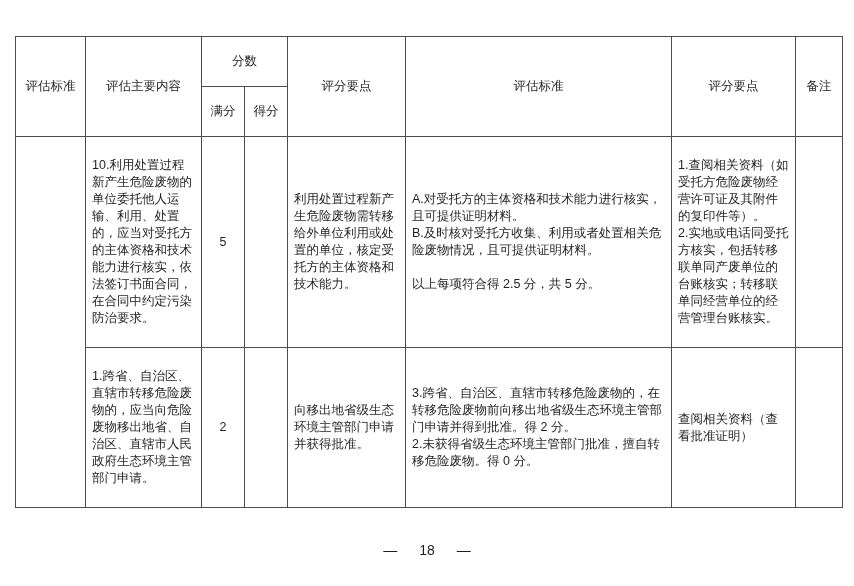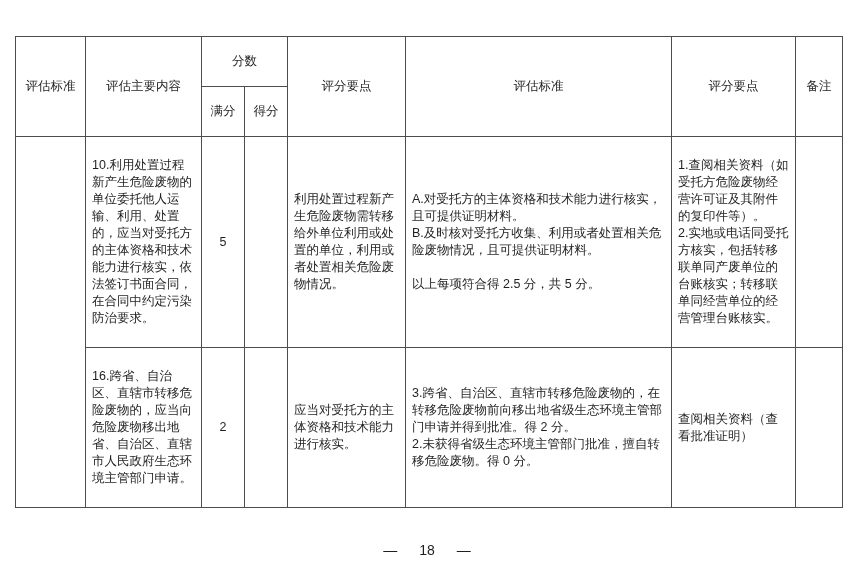--- a/index.html
+++ b/index.html
@@ -93,35 +93,35 @@
     <tr class="hdr-sub">
       <th>满分</th>
       <th>得分</th>
     </tr>
 
     <tr class="body-row1">
       <td rowspan="2" class="center"></td>
       <td class="pre">10.利用处置过程新产生危险废物的单位委托他人运输、利用、处置的，应当对受托方的主体资格和技术能力进行核实，依法签订书面合同，在合同中约定污染防治要求。</td>
       <td class="center">5</td>
       <td class="center"></td>
-      <td class="pre">利用处置过程新产生危险废物需转移给外单位利用或处置的单位，利用或者处置相关危险废物情况。</td>
+      <td class="pre">利用处置过程新产生危险废物需转移给外单位利用或处置的单位，核定受托方的主体资格和技术能力。</td>
       <td class="pre">A.对受托方的主体资格和技术能力进行核实，且可提供证明材料。
 B.及时核对受托方收集、利用或者处置相关危险废物情况，且可提供证明材料。
 
 以上每项符合得 2.5 分，共 5 分。</td>
       <td class="pre">1.查阅相关资料（如受托方危险废物经营许可证及其附件的复印件等）。
 2.实地或电话同受托方核实，包括转移联单同产废单位的台账核实；转移联单同经营单位的经营管理台账核实。</td>
       <td class="center"></td>
     </tr>
 
     <tr class="body-row2">
-      <td class="pre">16.跨省、自治区、直辖市转移危险废物的，应当向危险废物移出地省、自治区、直辖市人民政府生态环境主管部门申请。</td>
+      <td class="pre">1.跨省、自治区、直辖市转移危险废物的，应当向危险废物移出地省、自治区、直辖市人民政府生态环境主管部门申请。</td>
       <td class="center">2</td>
       <td class="center"></td>
-      <td class="pre">应当对受托方的主体资格和技术能力进行核实。</td>
+      <td class="pre">向移出地省级生态环境主管部门申请并获得批准。</td>
       <td class="pre">3.跨省、自治区、直辖市转移危险废物的，在转移危险废物前向移出地省级生态环境主管部门申请并得到批准。得 2 分。
 2.未获得省级生态环境主管部门批准，擅自转移危险废物。得 0 分。</td>
       <td class="pre">查阅相关资料（查看批准证明）</td>
       <td class="center"></td>
     </tr>
   </tbody>
     </table>
 
   <div class="footer">
     <span class="dash">—</span>

